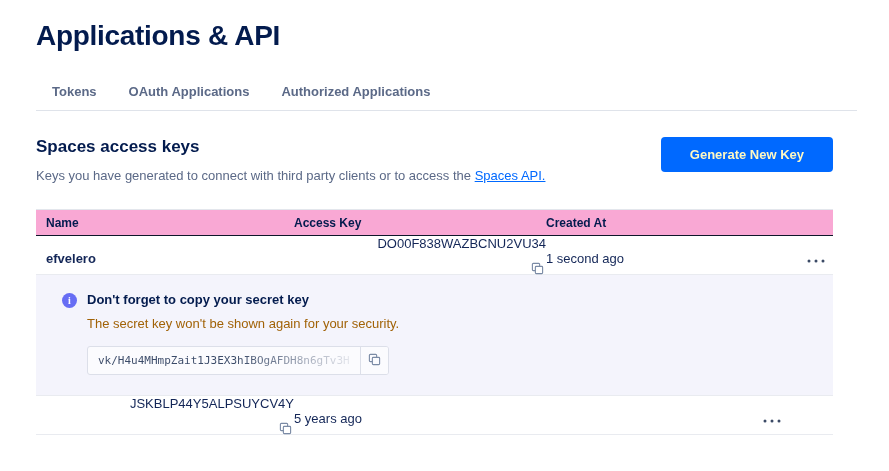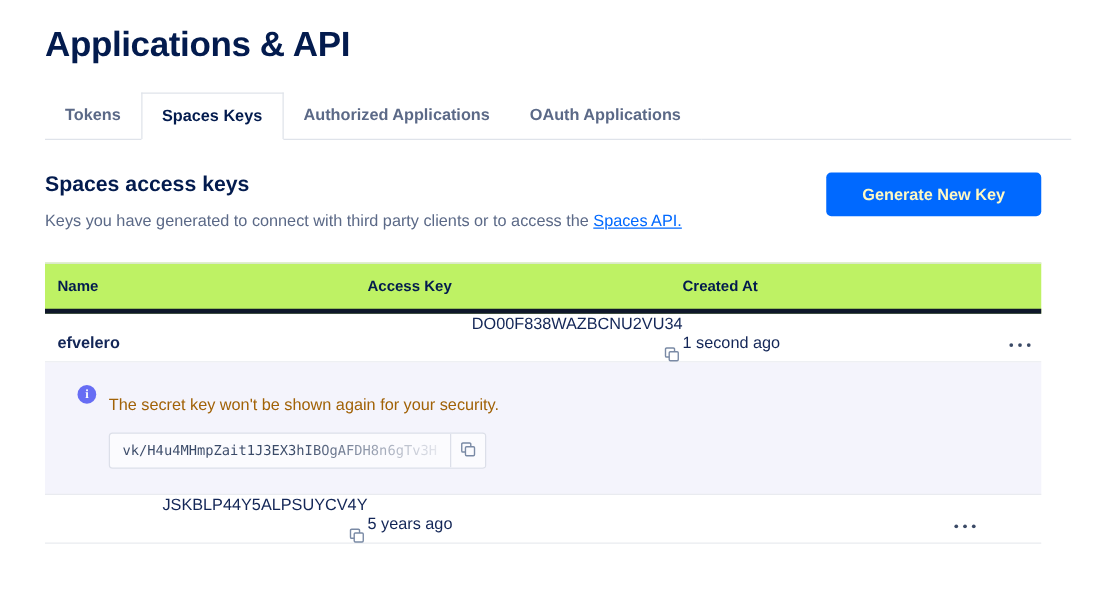--- a/index.html
+++ b/index.html
@@ -77,24 +77,24 @@
 
   
   .table { margin-top: 26px; width: 100%; font-size: 13px; }
   .trow {
     display: grid;
     grid-template-columns: 248px 252px 1fr 44px;
     align-items: center;
     padding-left: 10px;
   }
   .thead {
-    background: #bef264;
+    background: #f9a8d4;
     border-top: 1px solid #e3e6ec;
-    border-bottom: 4px solid #0f172a;
-    height: 41px;
+    border-bottom: 1px solid #0f172a;
+    height: 27px;
     font-size: 12px;
     font-weight: 700;
     color: #031b4e;
   }
   .tbody-row {
     height: 39px;
     border-bottom: 1px solid #e9ebf0;
   }
   .cell-name { font-weight: 600; color: #132657; }
   .cell-key { display: flex; align-items: flex-end; gap: 9px; color: #132657; flex-direction: column; }
@@ -166,23 +166,22 @@
 </style>
 </head>
 <body>
 
 <div class="container">
 
   <h1 class="page-title">Applications &amp; API</h1>
 
   <div class="tabs">
     <div class="tab">Tokens</div>
-    <div class="tab active">Spaces Keys</div>
+    <div class="tab">OAuth Applications</div>
     <div class="tab">Authorized Applications</div>
-    <div class="tab">OAuth Applications</div>
     <div class="filler"></div>
   </div>
 
   <div class="section-head">
     <div>
       <div class="section-title">Spaces access keys</div>
       <div class="section-desc">
         <span>Keys you have generated to connect with third party clients or to access the </span><a>Spaces API.</a>
       </div>
     </div>
@@ -219,20 +218,21 @@
               <circle cx="9" cy="2" r="1.5" fill="#3b4a66"></circle>
               <circle cx="16" cy="2" r="1.5" fill="#3b4a66"></circle>
             </svg>
         </span>
       </button>
     </div>
 
     <div class="notice">
       <div class="info-icon">i</div>
       <div>
+        <div class="notice-title">Don't forget to copy your secret key</div>
         <div class="notice-sub">The secret key won't be shown again for your security.</div>
         <div class="secret-box">
           <span class="secret-text">vk/H4u4MHmpZait1J3EX3hIBOgAFDH8n6gTv3H</span>
           <button class="secret-copy">
             <span>
               <svg width="13" height="13" viewBox="0 0 14 14" fill="none" stroke="#7a8aa5" stroke-width="1.2">
                   <rect x="4.7" y="4.7" width="7.8" height="7.8" rx="1"></rect>
                   <path d="M9.3 4.7V2.5a1 1 0 0 0-1-1H2.5a1 1 0 0 0-1 1v5.8a1 1 0 0 0 1 1h2.2"></path>
                 </svg>
             </span>

